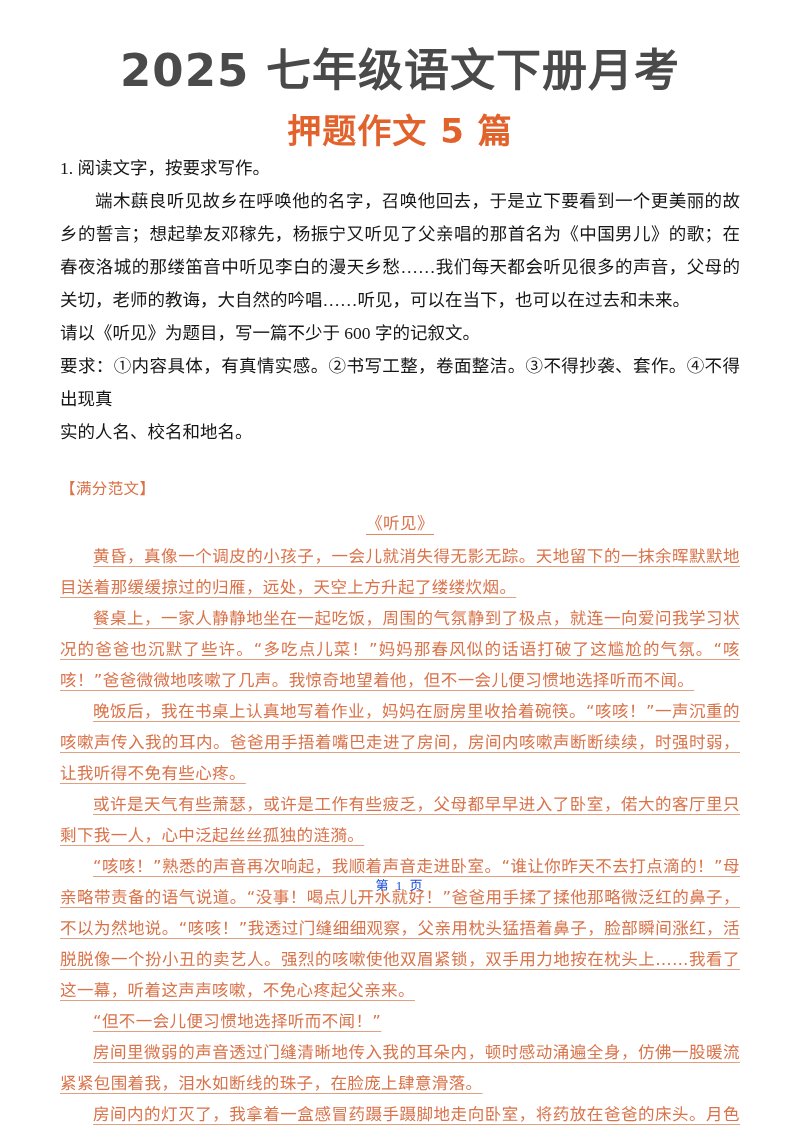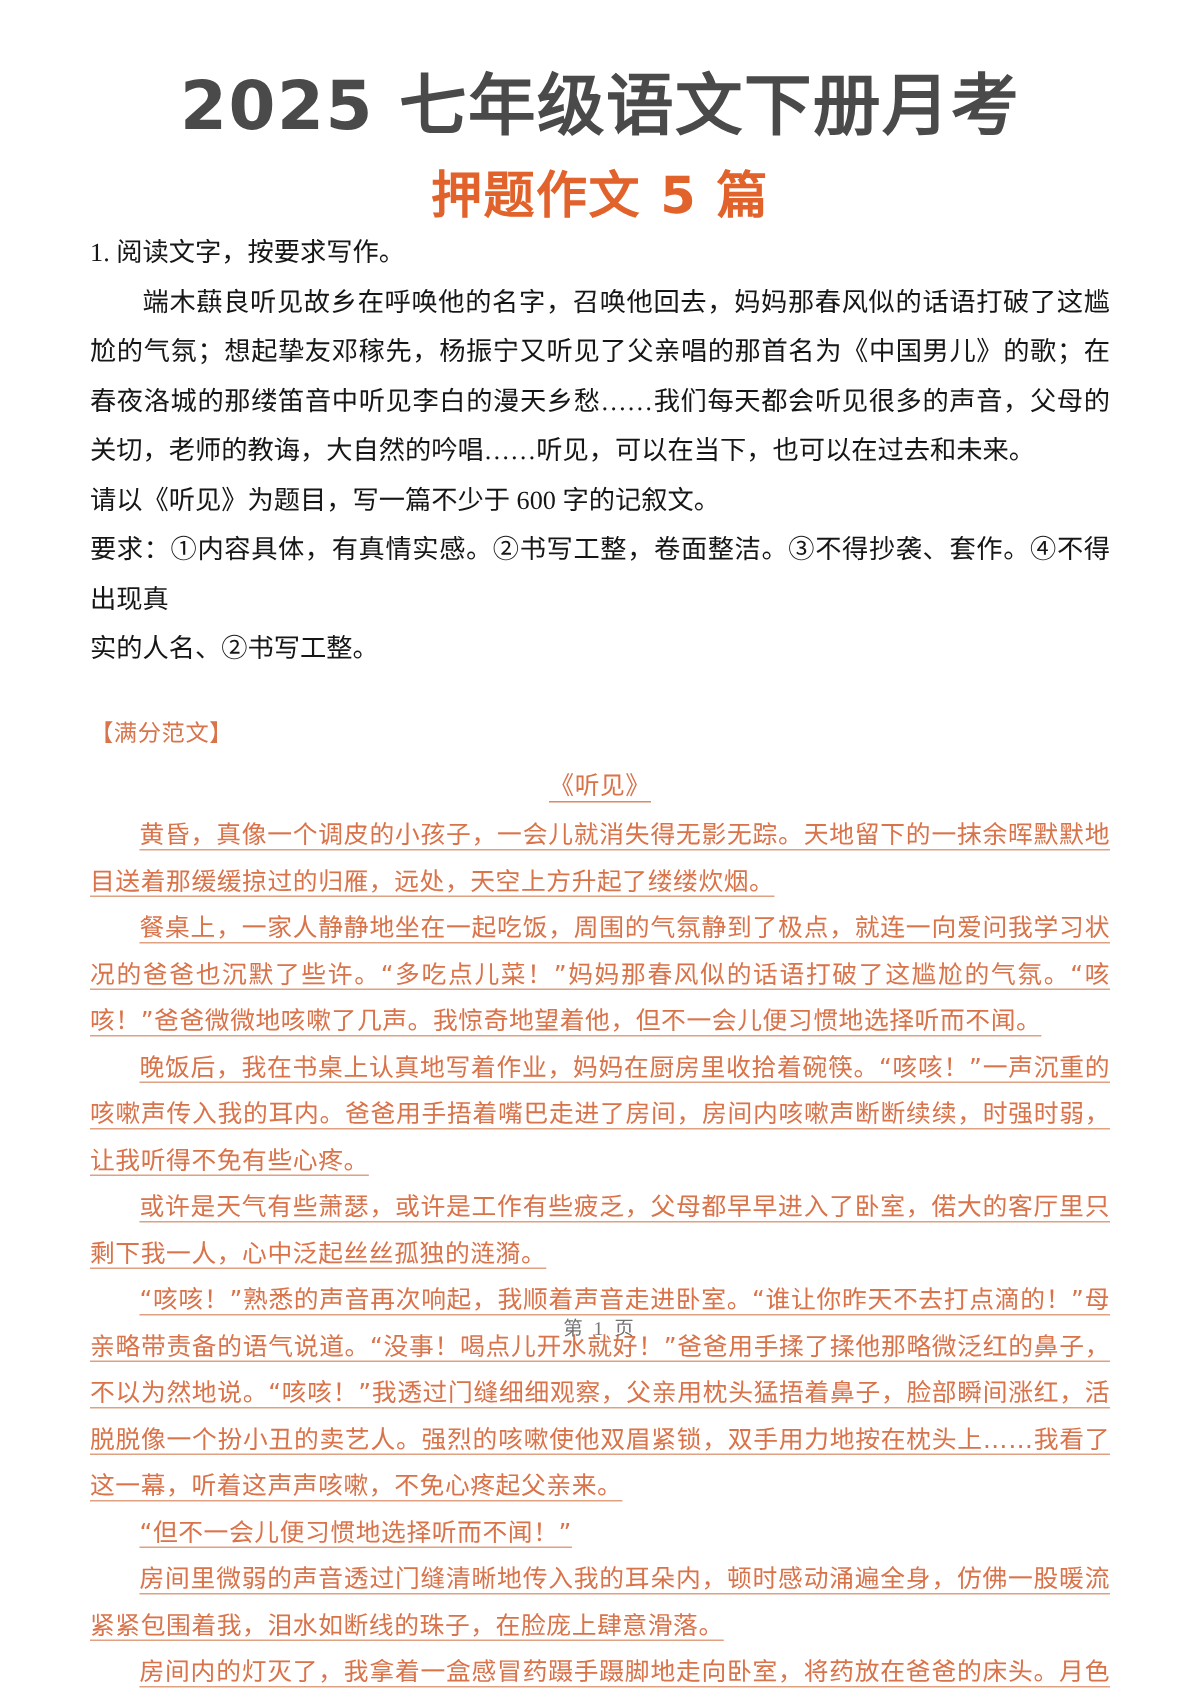--- a/index.html
+++ b/index.html
@@ -105,43 +105,43 @@
 
   
   .footer {
     position: absolute;
     left: 0;
     right: 0;
     bottom: 22px;
     text-align: center;
     font-family: "Liberation Serif", "DejaVu Serif", serif;
     font-size: 13px;
-    color: #737373;
+    color: #1d4ed8;
     letter-spacing: 2px;
   }
 </style>
 </head>
 <body>
 
 <div class="page">
 
   <h1 class="title-main">2025 七年级语文下册月考</h1>
 
   <h2 class="title-sub">押题作文 5 篇</h2>
 
   <section class="prompt">
     <p>1. 阅读文字，按要求写作。</p>
 
-    <p class="p-indent">端木蕻良听见故乡在呼唤他的名字，召唤他回去，妈妈那春风似的话语打破了这尴尬的气氛；想起挚友邓稼先，杨振宁又听见了父亲唱的那首名为《中国男儿》的歌；在春夜洛城的那缕笛音中听见李白的漫天乡愁……我们每天都会听见很多的声音，父母的关切，老师的教诲，大自然的吟唱……听见，可以在当下，也可以在过去和未来。</p>
+    <p class="p-indent">端木蕻良听见故乡在呼唤他的名字，召唤他回去，于是立下要看到一个更美丽的故乡的誓言；想起挚友邓稼先，杨振宁又听见了父亲唱的那首名为《中国男儿》的歌；在春夜洛城的那缕笛音中听见李白的漫天乡愁……我们每天都会听见很多的声音，父母的关切，老师的教诲，大自然的吟唱……听见，可以在当下，也可以在过去和未来。</p>
 
     <p>请以《听见》为题目，写一篇不少于 600 字的记叙文。</p>
 
     <p>要求：①内容具体，有真情实感。②书写工整，卷面整洁。③不得抄袭、套作。④不得出现真</p>
 
-    <p>实的人名、②书写工整。</p>
+    <p>实的人名、校名和地名。</p>
   </section>
 
   <section class="essay">
     <p class="essay-label">【满分范文】</p>
 
     <p class="essay-title">
       <span>《听见》</span>
     </p>
 
     <p class="body-para">黄昏，真像一个调皮的小孩子，一会儿就消失得无影无踪。天地留下的一抹余晖默默地目送着那缓缓掠过的归雁，远处，天空上方升起了缕缕炊烟。</p>

